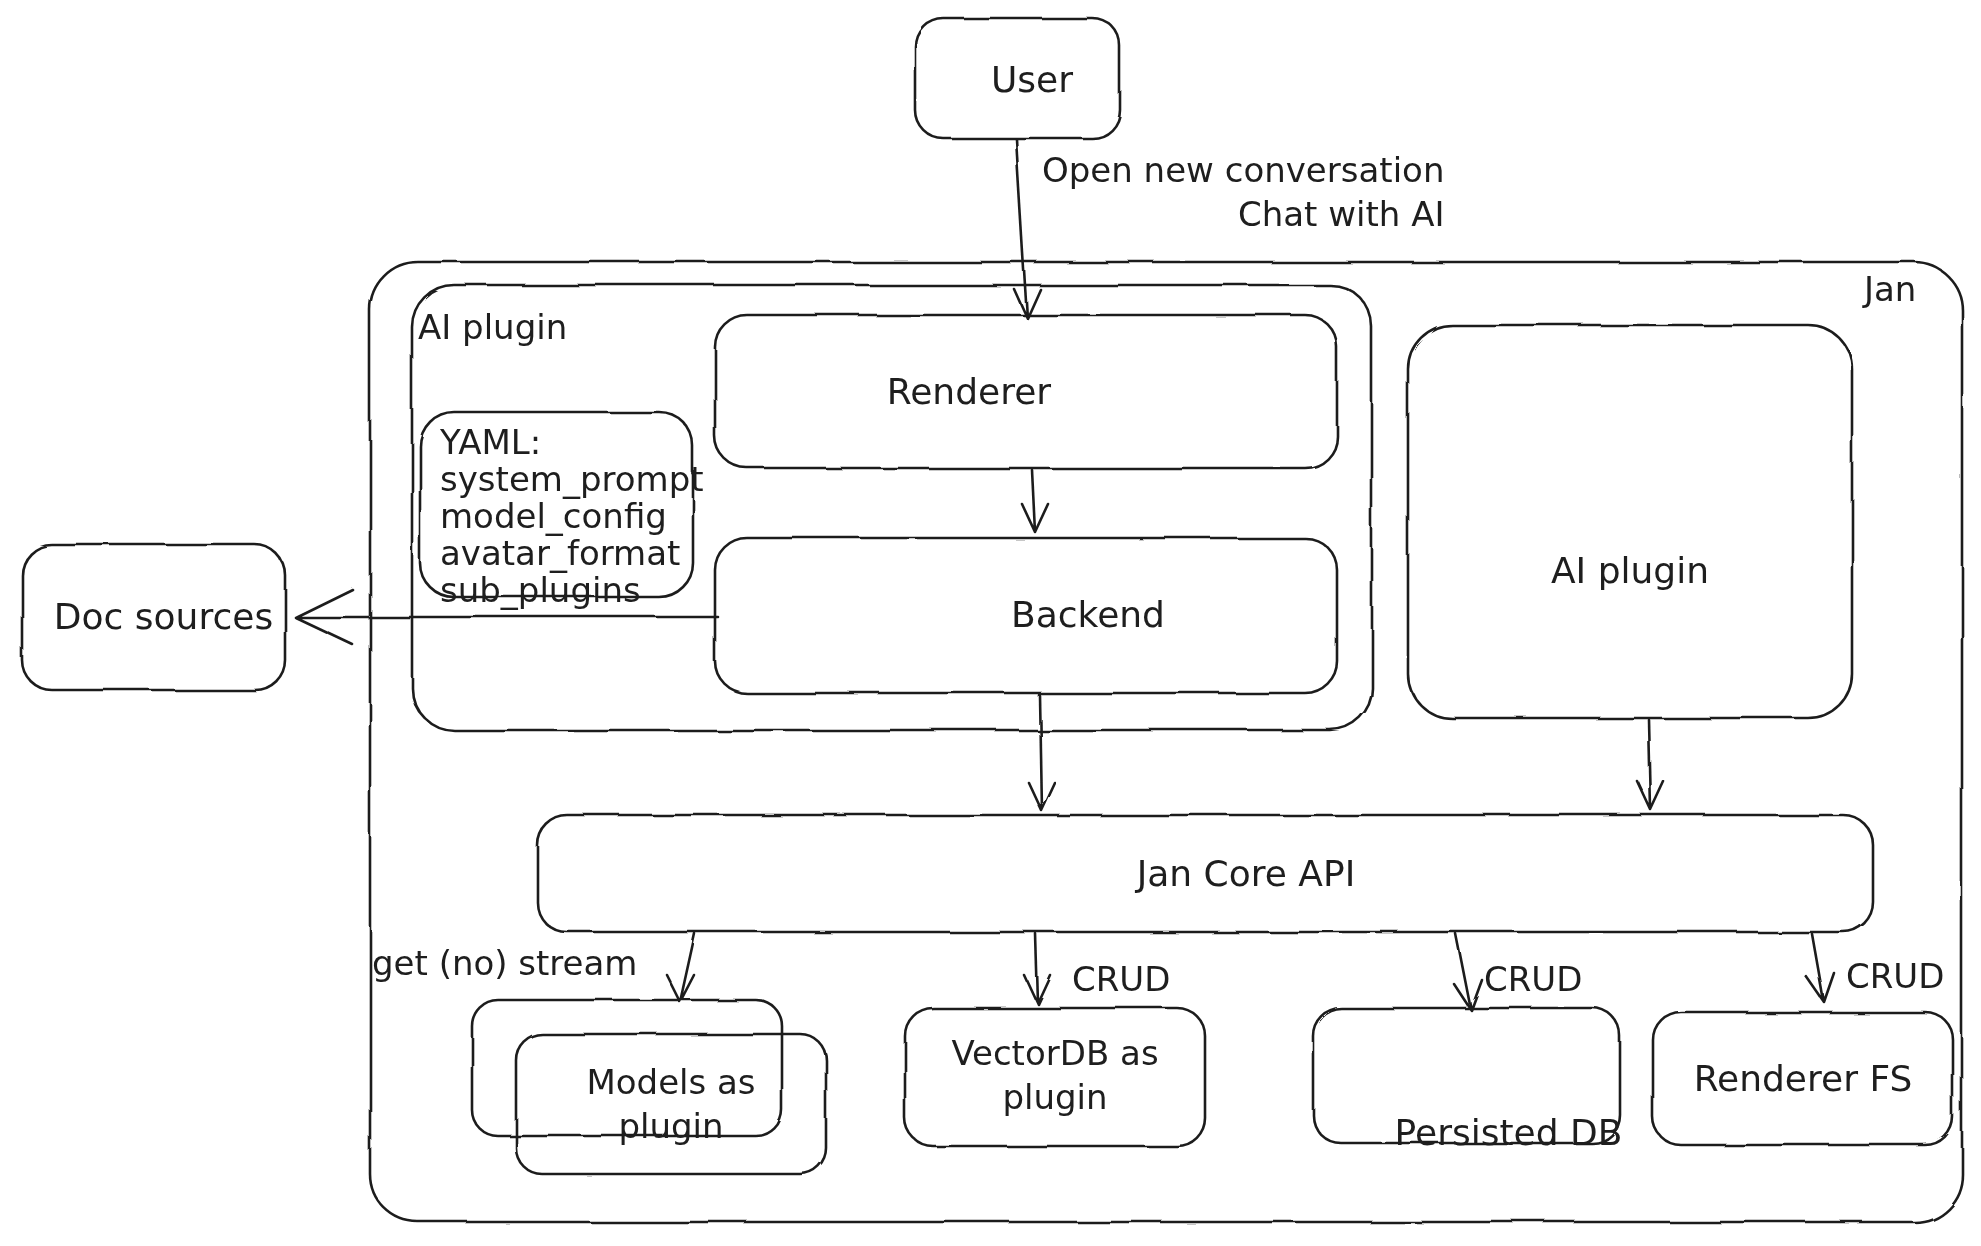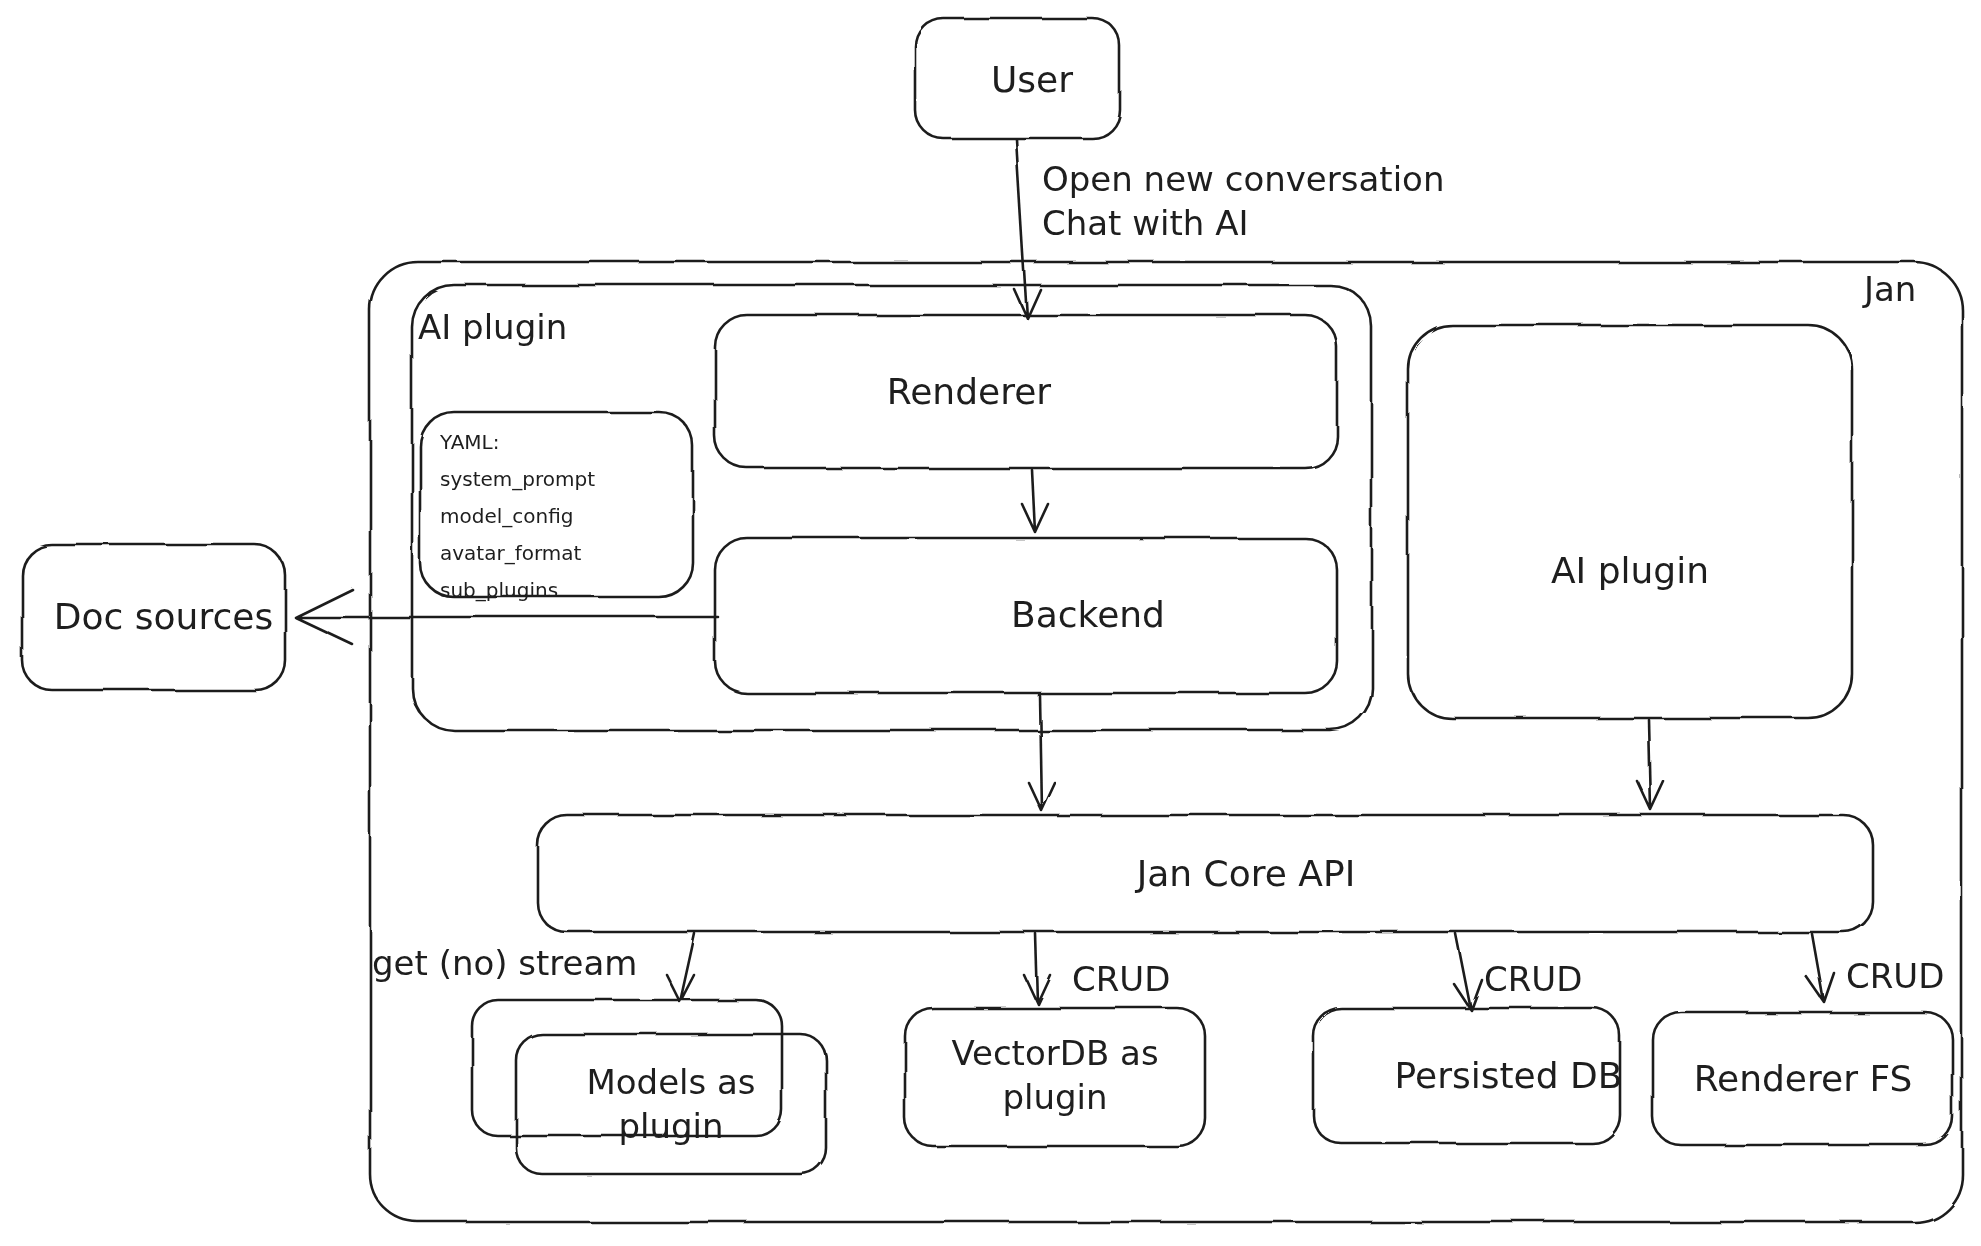--- a/index.html
+++ b/index.html
@@ -25,21 +25,21 @@
   }
   .lbl {
     position: absolute;
     color: #1e1e1e;
     white-space: nowrap;
     line-height: 1.25;
   }
   .ctr { text-align: center; }
   .fs36 { font-size: 36px; }
   .fs34 { font-size: 34px; }
-  .fs26 { font-size: 20px; }
+  .fs26 { font-size: 34px; }
   .two-line { line-height: 44px; }
   .yaml-lines { line-height: 37px; }
 </style>
 </head>
 <body>
 
 <div class="canvas">
 
   <svg class="layer" viewBox="0 0 1981 1246">
     <defs>
@@ -106,25 +106,25 @@
   <div class="lbl fs34 ctr two-line" style="left:516px; top:1060px; width:310px;">
     <div>Models as</div>
     <div>plugin</div>
   </div>
 
   <div class="lbl fs34 ctr two-line" style="left:905px; top:1031px; width:300px;">
     <div>VectorDB as</div>
     <div>plugin</div>
   </div>
 
-  <div class="lbl fs36 ctr" style="left:1313px; top:1053px; width:307px;padding-left:42px;">Persisted DB</div>
+  <div class="lbl fs36 ctr" style="left:1313px; top:1110px; width:307px;padding-left:42px;">Persisted DB</div>
 
   <div class="lbl fs36 ctr" style="left:1653px; top:1056px; width:300px;">Renderer FS</div>
 
-  <div class="lbl fs34 two-line" style="left:1042px; top:157px;">
+  <div class="lbl fs34 two-line" style="left:1042px; top:148px;text-align:right;">
     <div>Open new conversation</div>
     <div>Chat with AI</div>
   </div>
 
   <div class="lbl fs34" style="left:372px; top:942px;">get (no) stream</div>
 
   <div class="lbl fs34" style="left:1072px; top:958px;">CRUD</div>
 
   <div class="lbl fs34" style="left:1484px; top:958px;">CRUD</div>
 

